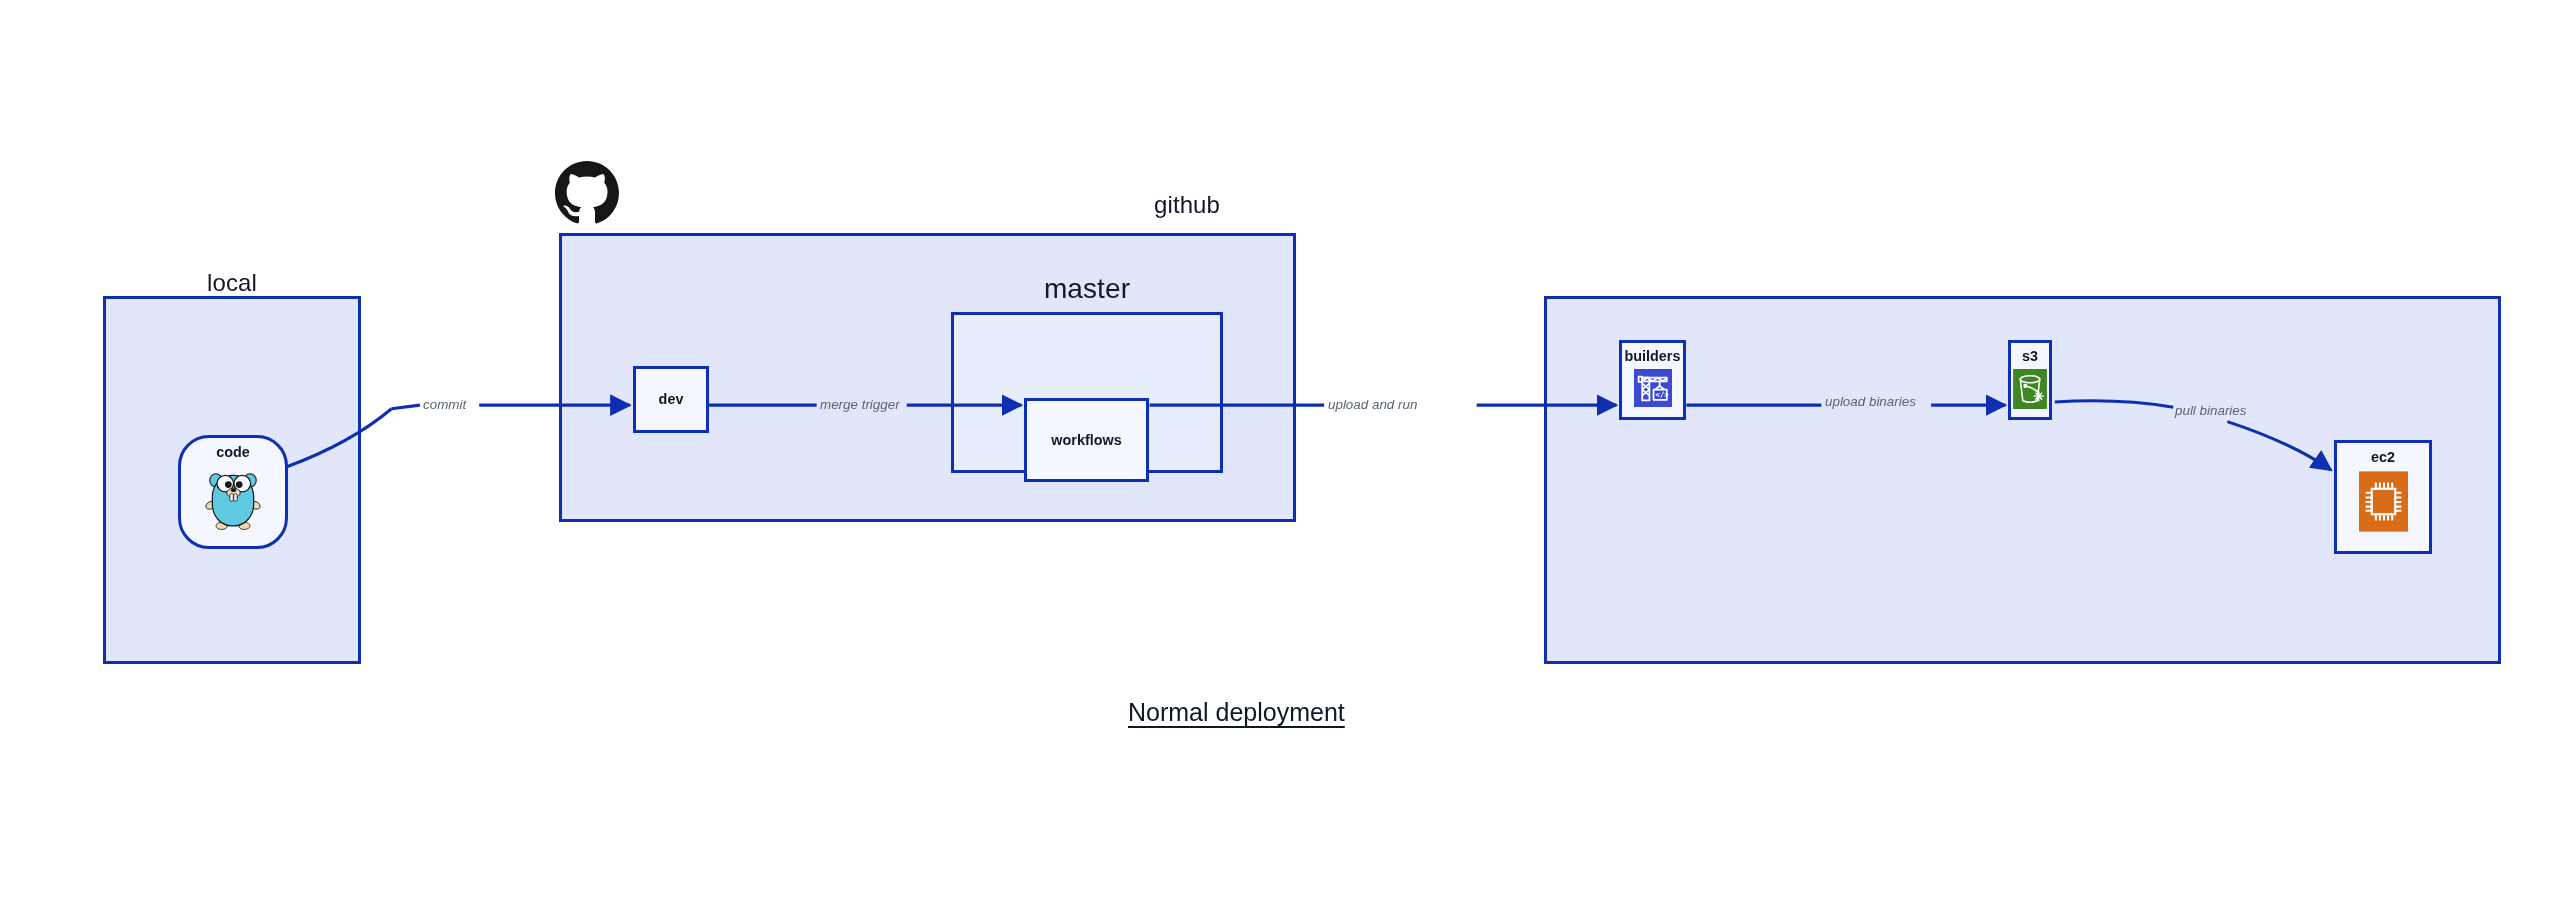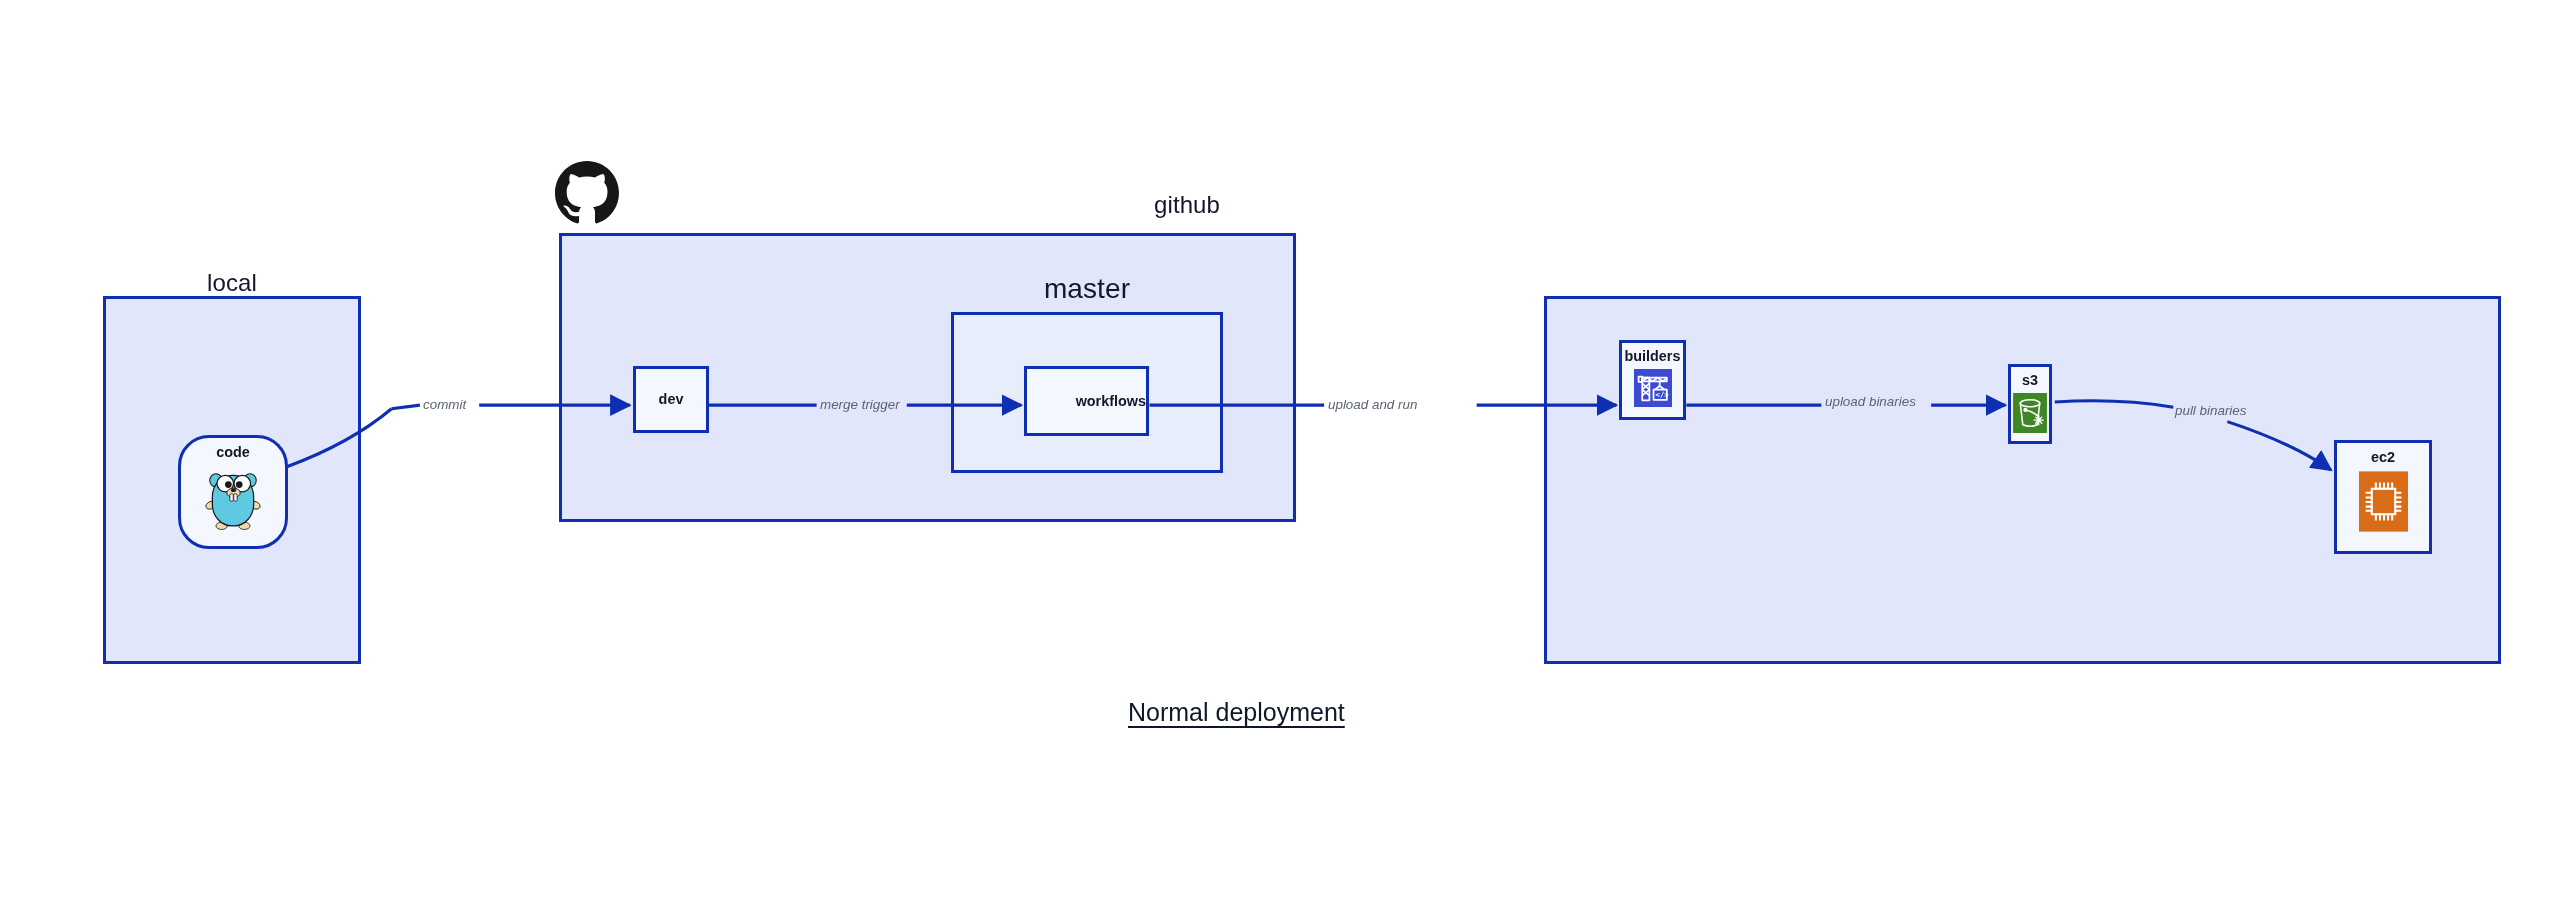--- a/index.html
+++ b/index.html
@@ -148,21 +148,21 @@
     </svg>
   </div>
 
   <div class="node" style="left:633px; top:366px; width:76px; height:67px; justify-content:center;">
     <span class="node-label">dev</span>
   </div>
 
   <div class="group level2" style="left:951px; top:312px; width:272px; height:161px;"></div>
   <div class="group-caption" style="left:951px; top:273px; width:272px; font-size:28px;">master</div>
 
-  <div class="node" style="left:1024px; top:366px; width:125px; height:70px; justify-content:center;align-items:flex-end;">
+  <div class="node" style="left:1024px; top:398px; width:125px; height:84px; justify-content:center;">
     <span class="node-label">workflows</span>
   </div>
 
   <div class="group" style="left:1544px; top:296px; width:957px; height:368px;"></div>
 
   <div class="node" style="left:1619px; top:340px; width:67px; height:80px; padding-top:6.2px;align-items:center;">
     <span class="node-label">builders</span>
     <span class="node-icon" style="margin-top:5.2px;">
       <svg width="38" height="38" viewBox="0 0 74 74">
         <rect x="0" y="0" width="74" height="74" fill="#3b4ad1"></rect>
@@ -181,21 +181,21 @@
 
           <rect x="38" y="40" width="26" height="20"></rect>
         </g>
         <g fill="#ffffff" font-family="monospace" font-size="14" font-weight="bold">
           <text x="42" y="55">&lt;/&gt;</text>
         </g>
       </svg>
     </span>
   </div>
 
-  <div class="node" style="left:2008px; top:340px; width:44px; height:80px; padding-top:6.2px;margin-top:24px;">
+  <div class="node" style="left:2008px; top:340px; width:44px; height:80px; padding-top:6.2px;">
     <span class="node-label">s3</span>
     <span class="node-icon" style="margin-top:5.2px;">
       <svg width="34" height="40" viewBox="0 0 66 78">
         <rect x="0" y="0" width="66" height="78" fill="#3f8624"></rect>
         <g fill="none" stroke="#ffffff" stroke-width="3" stroke-linejoin="round" stroke-linecap="round">
 
           <path d="M14 20 L19 62 Q33 68 47 62 L52 20"></path>
 
           <ellipse cx="33" cy="20" rx="19" ry="7"></ellipse>
 

